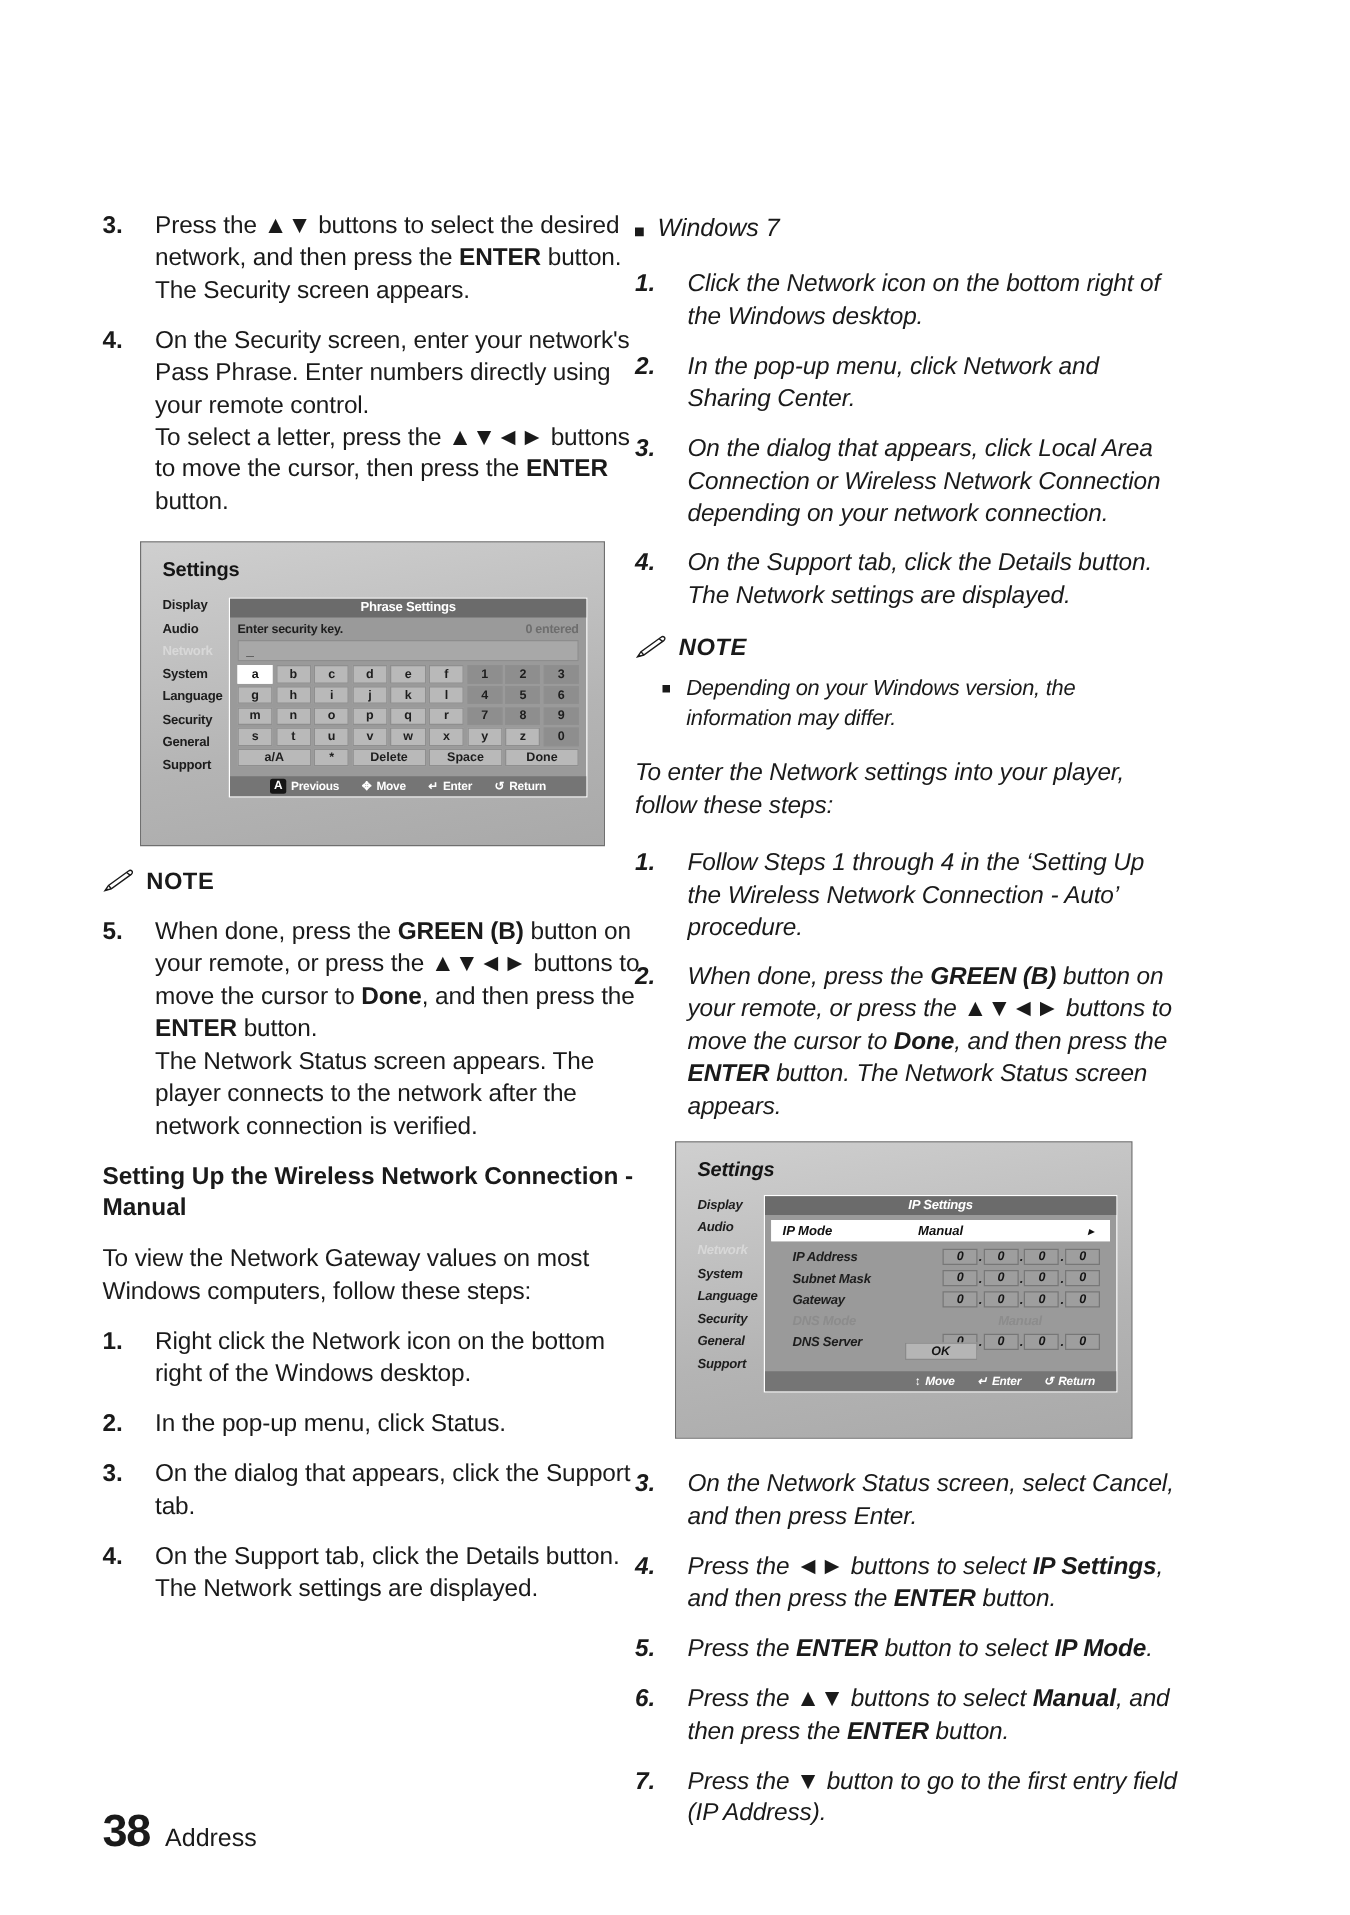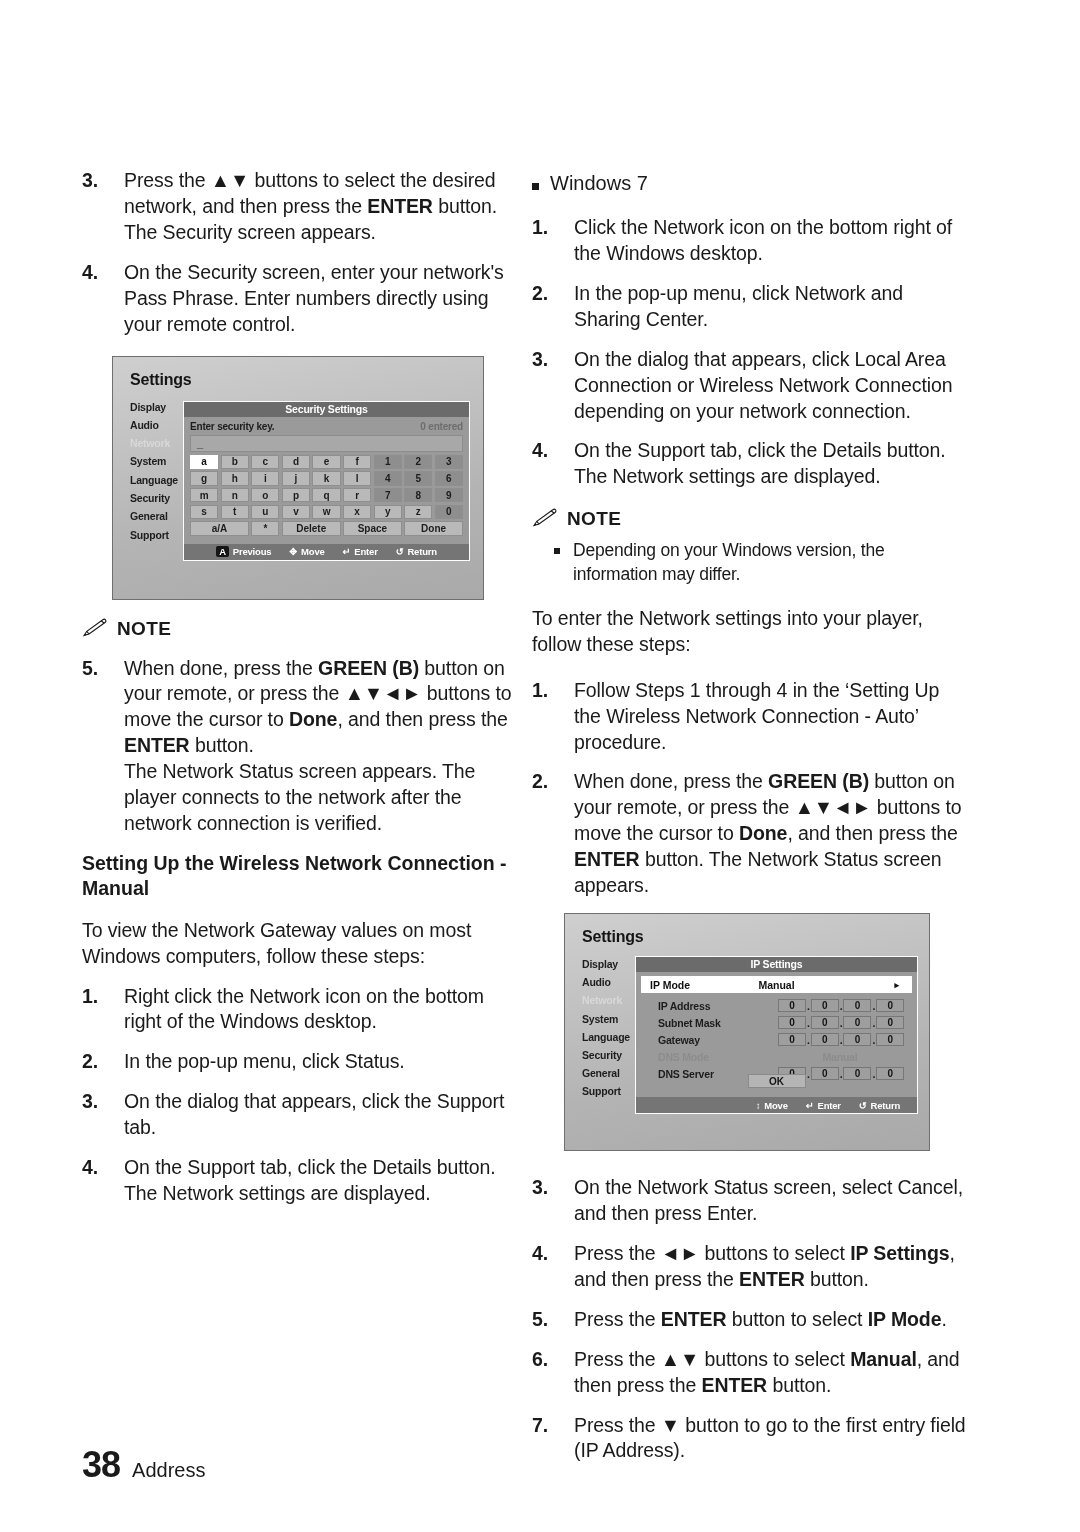--- a/index.html
+++ b/index.html
@@ -22,21 +22,21 @@
     width: 1080px;
     height: 1532px;
   }
 
   .col {
     position: absolute;
     top: 168px;
     width: 436px;
   }
   .col-left  { left: 82px; }
-  .col-right { left: 532px; }
+  .col-right { left: 508px; font-style: italic; }
 
   
   .steps { margin: 0; padding: 0; list-style: none; }
   .step {
     display: flex;
     margin-bottom: 14px;
     font-size: 19.5px;
     line-height: 1.33;
     letter-spacing: -0.1px;
   }
@@ -291,39 +291,39 @@
 
   <div class="col col-left">
 
     <ul class="steps" id="left-steps-top">
         <li class="step">
           <span class="step-num">3.</span>
           <span class="step-body"><span>Press the </span><span>▲▼</span><span> buttons to select the desired network, and then press the </span><b>ENTER</b><span> button. The Security screen appears.</span></span>
         </li>
         <li class="step">
           <span class="step-num">4.</span>
-          <span class="step-body"><span>On the Security screen, enter your network's Pass Phrase. Enter numbers directly using your remote control.</span></span>
+          <span class="step-body"><span>On the Security screen, enter your network's Pass Phrase. Enter numbers directly using your remote control.</span><span class="step-sub"><span>To select a letter, press the </span><span>▲▼◄►</span><span> buttons to move the cursor, then press the </span><b>ENTER</b><span> button.</span></span></span>
         </li>
       </ul>
 
     <div class="shot" id="shot-network" style="width:372px;height:244px;margin:18px 0 6px 30px;">
       <div class="shot-title" style="left:17px;top:14px;font-size:16px;">Settings</div>
       <div class="shot-side" id="net-side" style="left:17px;top:44px;gap:6.3px;font-size:10.5px;">
           <div class="sitem">Display</div>
           <div class="sitem">Audio</div>
           <div class="sitem dim">Network</div>
           <div class="sitem">System</div>
           <div class="sitem">Language</div>
           <div class="sitem">Security</div>
           <div class="sitem">General</div>
           <div class="sitem">Support</div>
         </div>
 
       <div class="panel" style="left:70px;top:44px;width:287px;height:160px;">
-        <div class="panel-head" style="height:15px;line-height:15px;font-size:10.5px;">Security Settings</div>
+        <div class="panel-head" style="height:15px;line-height:15px;font-size:10.5px;">Phrase Settings</div>
 
         <div class="seckey-row" style="left:6px;right:6px;top:19px;font-size:10px;">
           <span>Enter security key.</span>
           <span class="count">0 entered</span>
         </div>
 
         <div class="seckey-field" style="left:6px;right:6px;top:33px;height:17px;font-size:11px;padding-left:6px;">
           <span>_</span>
         </div>
 

